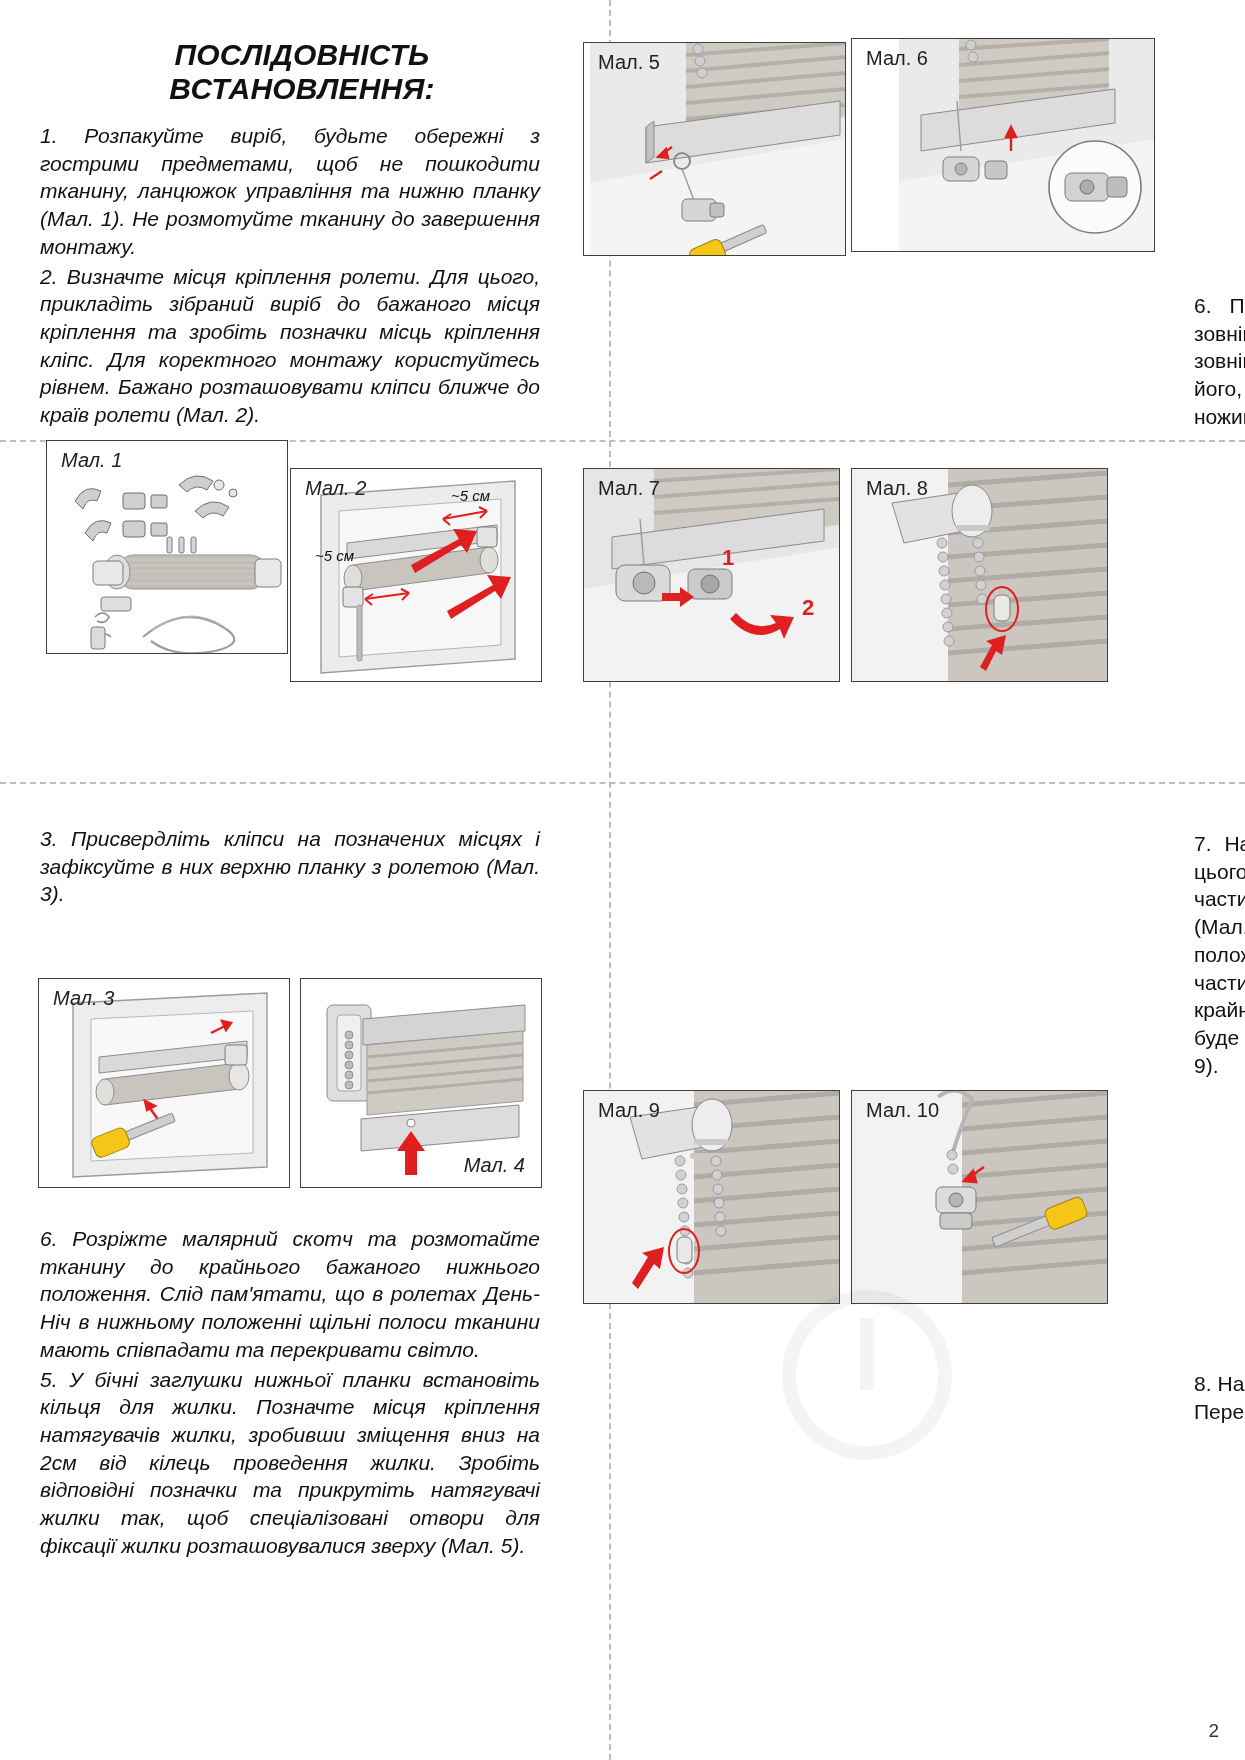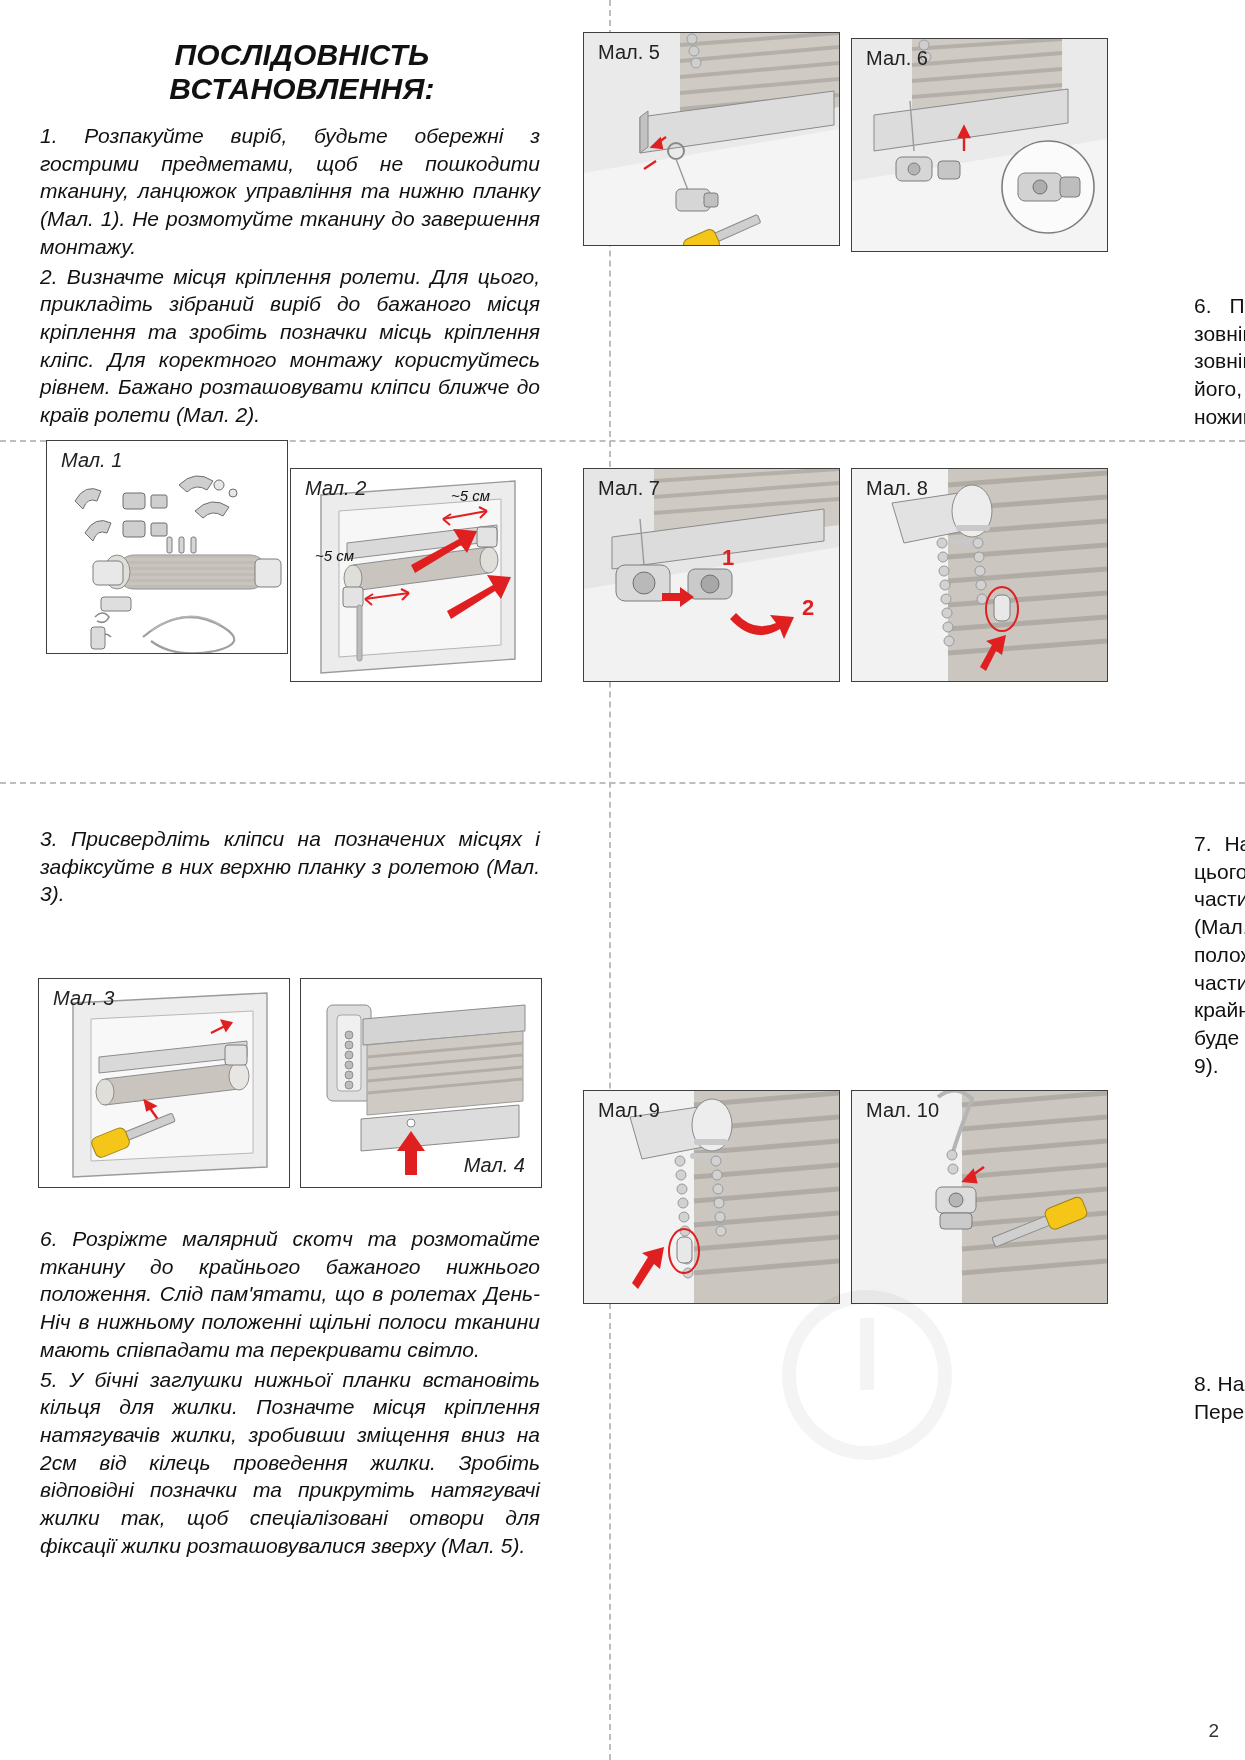--- a/index.html
+++ b/index.html
@@ -259,21 +259,21 @@
     </div>
 
     <div id="block4">
       <div class="para">6. Розріжте малярний скотч та розмотайте тканину до крайнього бажаного нижнього положення. Слід пам'ятати, що в ролетах День-Ніч в нижньому положенні щільні полоси  тканини мають співпадати та перекривати світло.</div>
       <div class="para" style="margin-top:2px;">5. У бічні заглушки нижньої планки встановіть кільця для жилки. Позначте місця кріплення натягувачів жилки, зробивши зміщення вниз на 2см від кілець проведення жилки. Зробіть відповідні позначки та прикрутіть натягувачі жилки так, щоб спеціалізовані отвори для фіксації жилки розташовувалися зверху (Мал. 5).</div>
     </div>
   </div>
 
   <div class="right-col">
 
-    <div class="fig" style="left:-28px;top:32px;width:255px;height:212px;">
+    <div class="fig" style="left:-28px;top:42px;width:255px;height:212px;padding-left:6px;">
       <div class="cap">Мал. 5</div>
       <svg width="255" height="212" viewBox="0 0 255 212">
         <rect x="0" y="0" width="255" height="212" fill="#f4f4f4"></rect>
         <path d="M0 0 L255 0 L255 96 L0 140 Z" fill="#eaeaea"></path>
 
         <path d="M96 0 L255 0 L255 74 L96 96 Z" fill="#cfcbc4"></path>
         <g stroke="#b4b0a9" stroke-width="4">
           <path d="M96 12 L255 0"></path>
             <path d="M96 28 L255 14"></path>
           <path d="M96 44 L255 30"></path>
@@ -304,21 +304,21 @@
         </g>
 
         <g fill="#cfcfcf" stroke="#9f9f9f">
           <circle cx="108" cy="6" r="5"></circle>
             <circle cx="110" cy="18" r="5"></circle>
           <circle cx="112" cy="30" r="5"></circle>
         </g>
       </svg>
     </div>
 
-    <div class="fig" style="left:240px;top:38px;width:255px;height:212px;">
+    <div class="fig" style="left:240px;top:38px;width:255px;height:212px;padding-left:47px;">
       <div class="cap">Мал. 6</div>
       <svg width="255" height="212" viewBox="0 0 255 212">
         <rect x="0" y="0" width="255" height="212" fill="#f4f4f4"></rect>
         <path d="M0 0 L255 0 L255 100 L0 142 Z" fill="#eaeaea"></path>
         <path d="M60 0 L210 0 L210 64 L60 88 Z" fill="#cfcbc4"></path>
         <g stroke="#b4b0a9" stroke-width="4">
           <path d="M60 10 L210 0"></path>
             <path d="M60 26 L210 14"></path>
           <path d="M60 42 L210 30"></path>
             <path d="M60 58 L210 46"></path>

